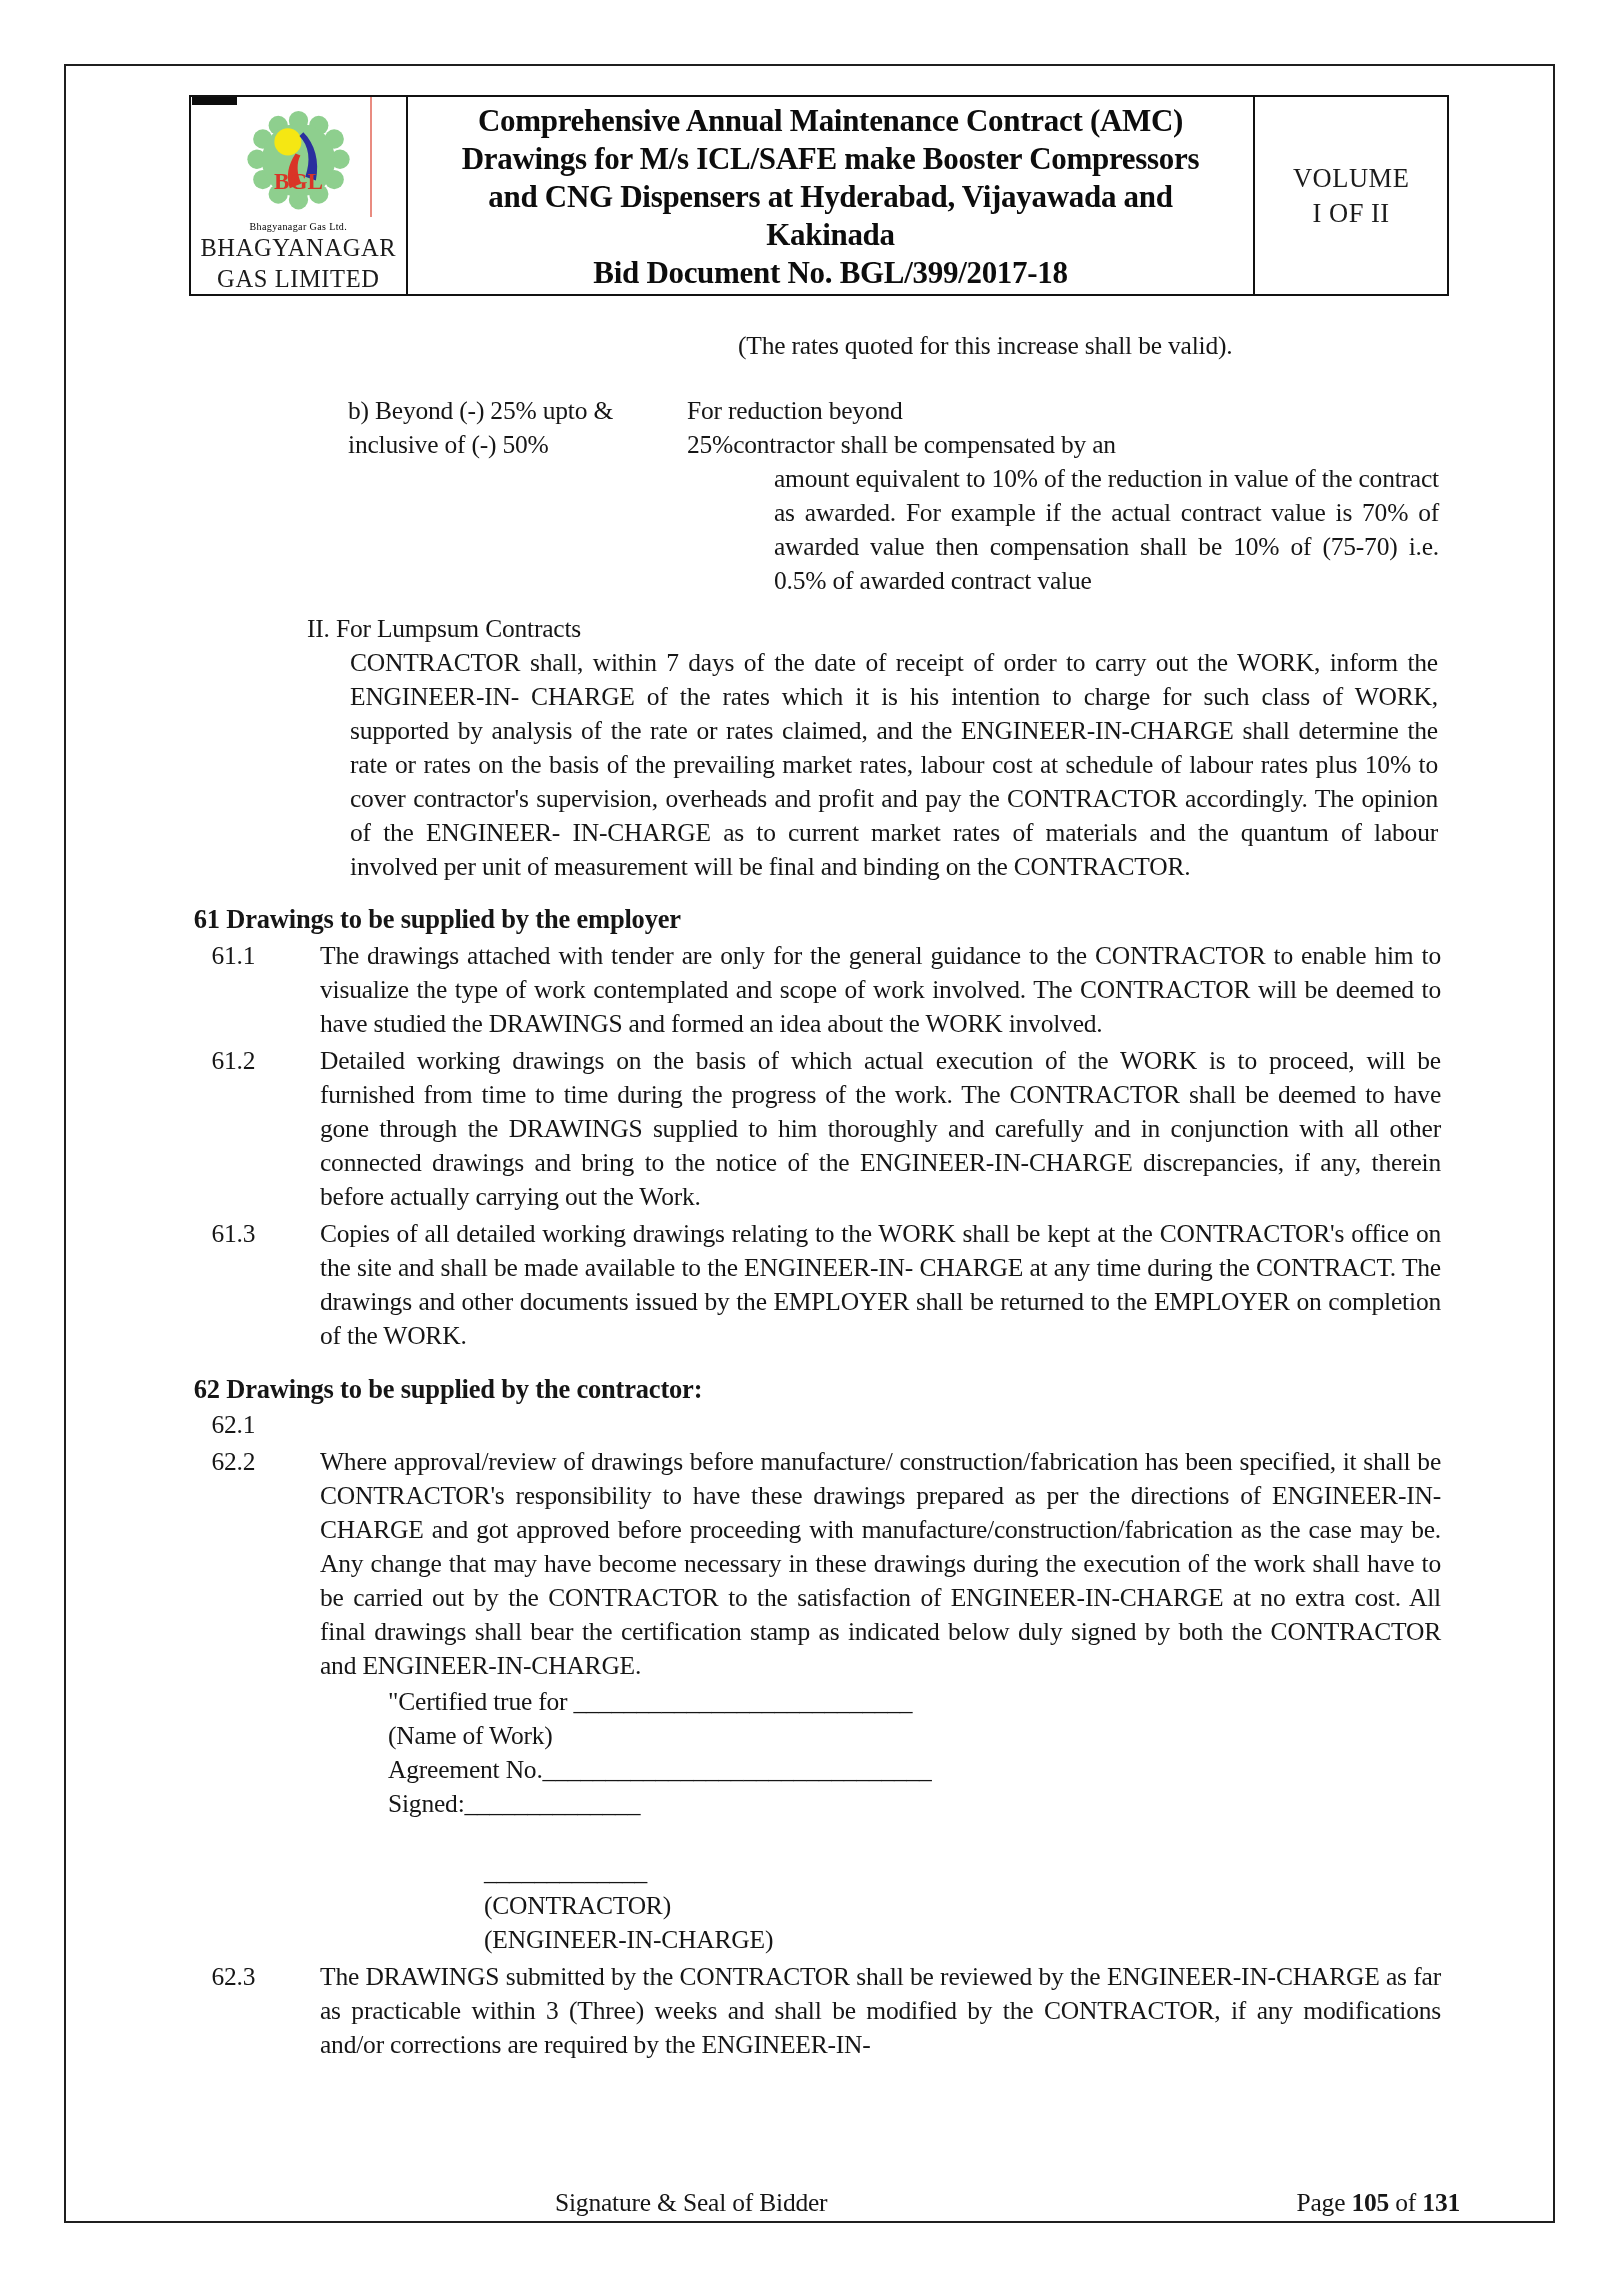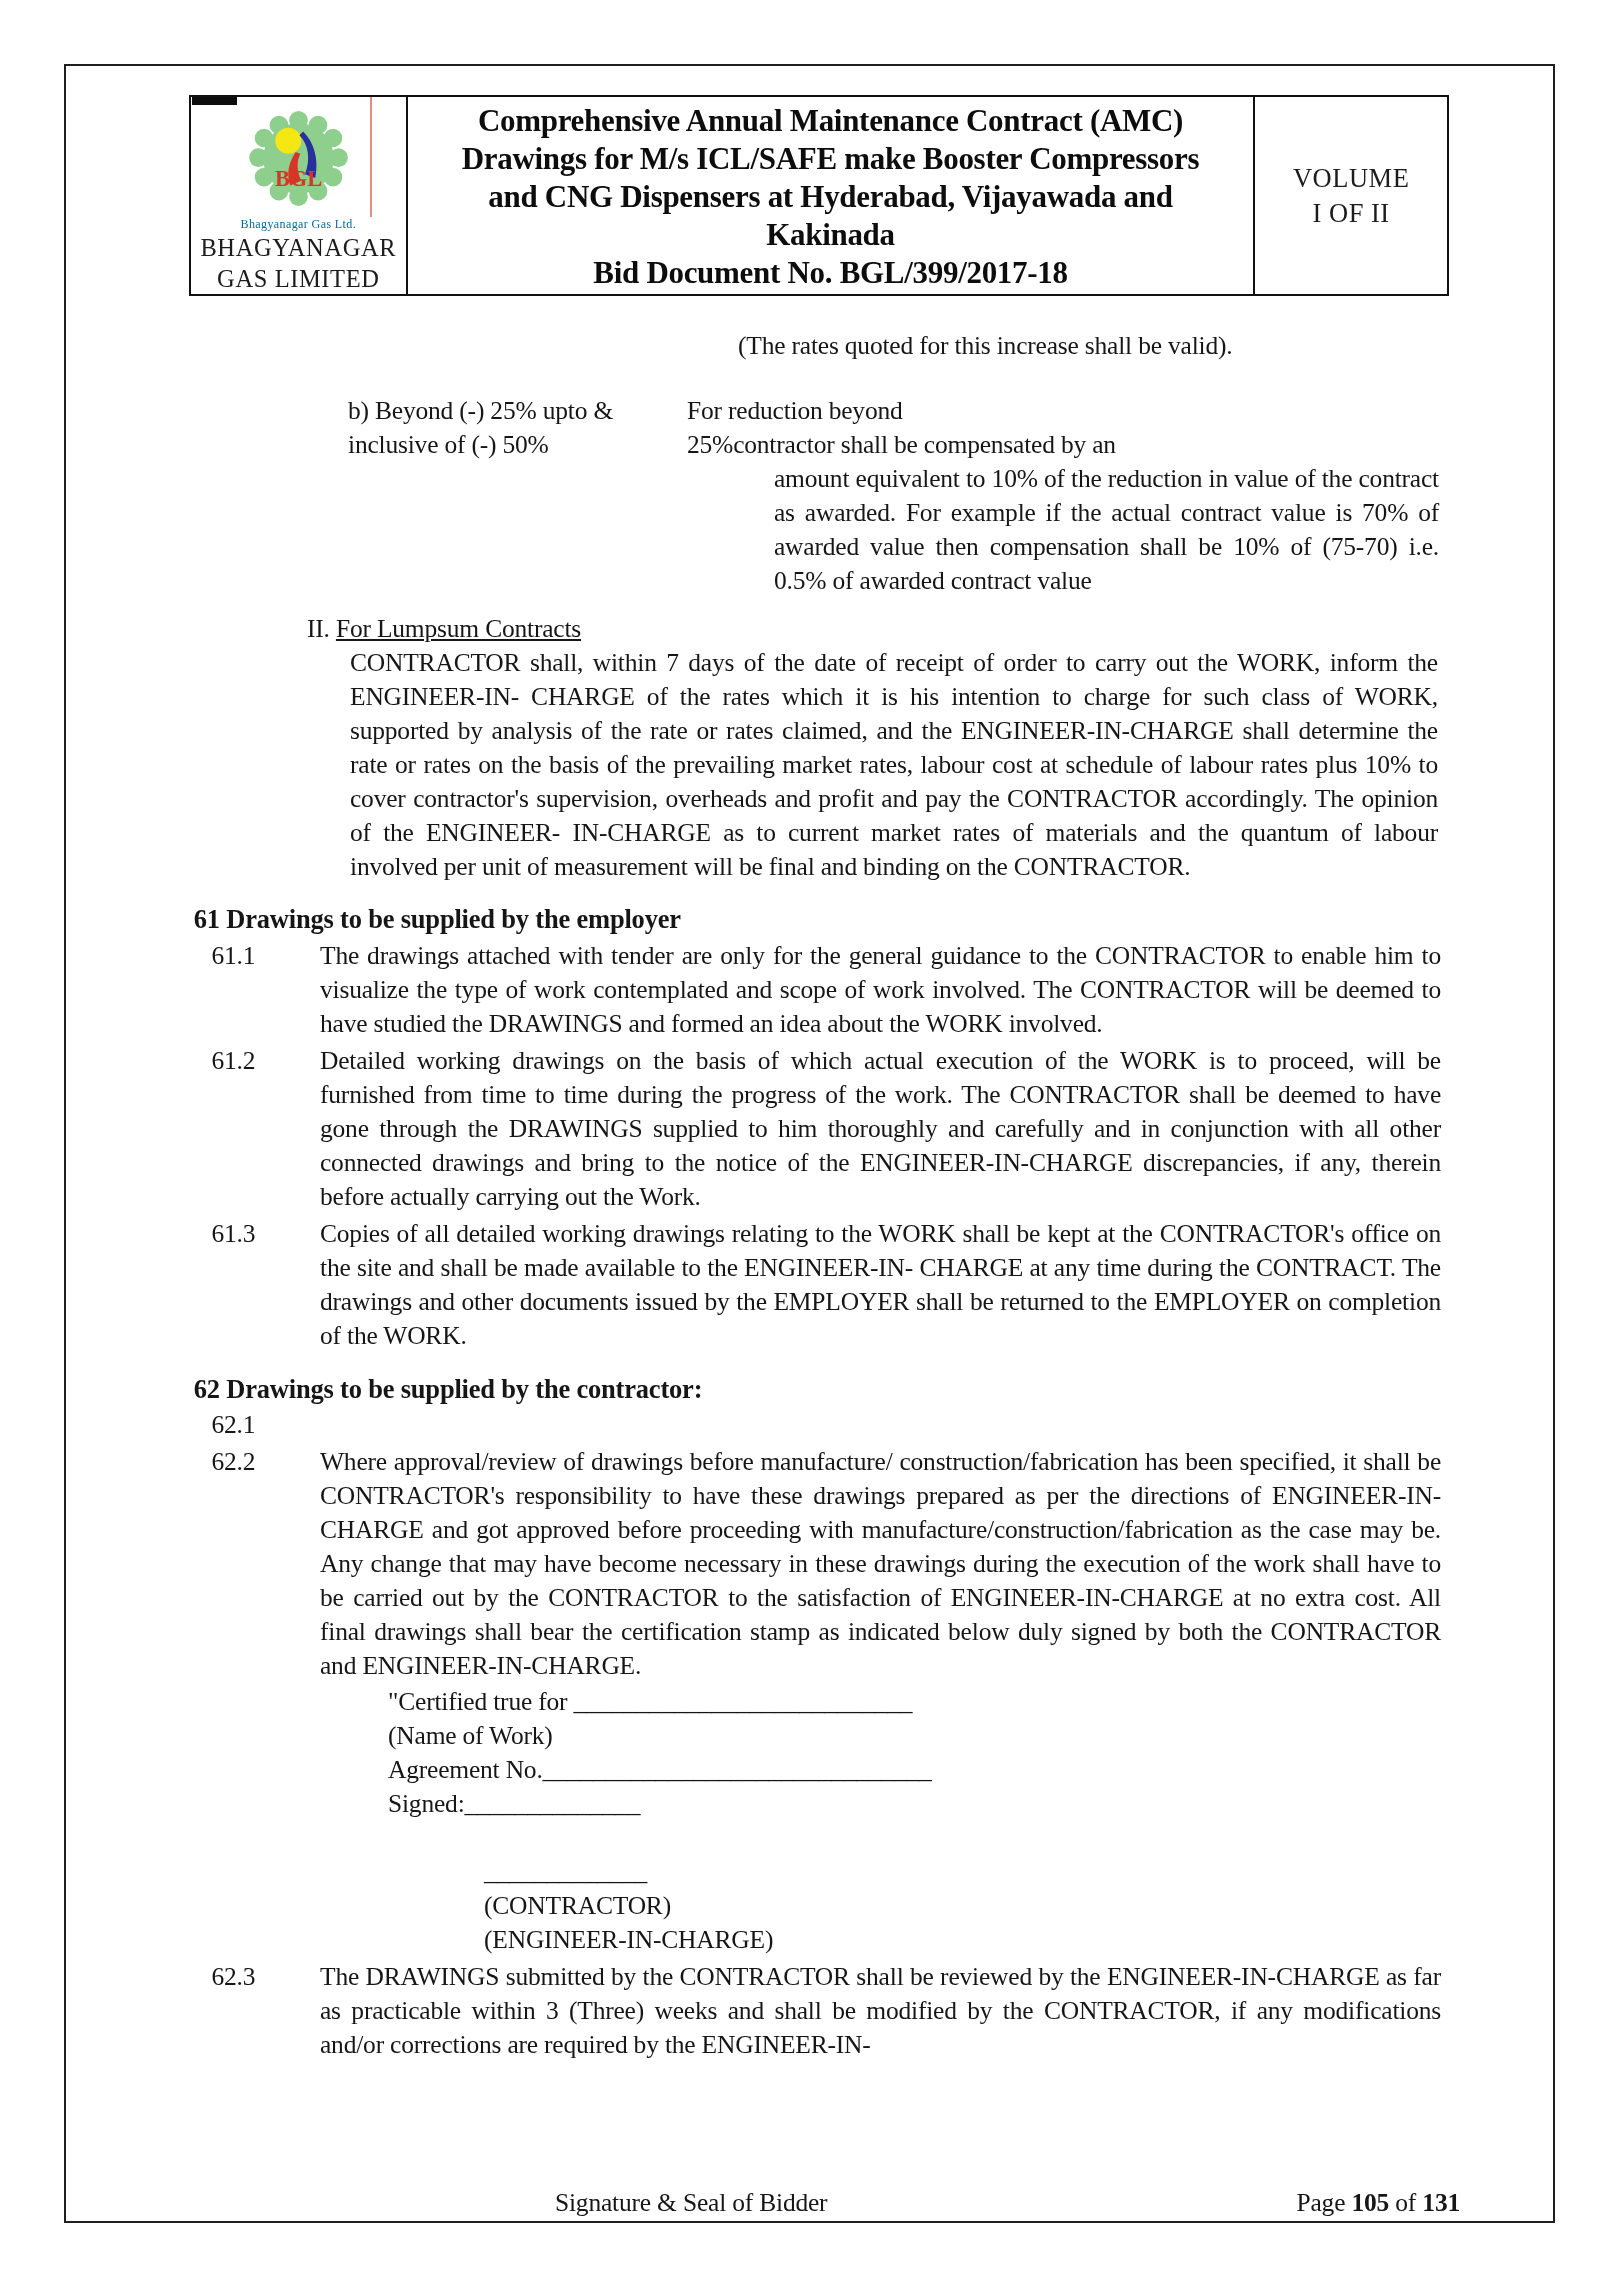--- a/index.html
+++ b/index.html
@@ -17,33 +17,33 @@
   .header-table{
     position:absolute;left:189px;top:95px;width:1260px;height:201px;
     display:flex;border:2.9px solid #111;box-sizing:border-box;background:#fff;
   }
   .cell{box-sizing:border-box;position:relative;}
   .cell-logo{width:217px;border-right:2.9px solid #111;display:flex;flex-direction:column;align-items:center;padding-top:14px;}
   .cell-title{width:849px;border-right:2.9px solid #111;text-align:center;padding-top:4.9px;}
   .cell-volume{width:192px;display:flex;flex-direction:column;justify-content:center;align-items:center;}
   .title-line{font-weight:bold;font-size:31px;line-height:38px;letter-spacing:-0.3px;color:#0d0d0d;}
   .volume-line{font-size:26.5px;line-height:35px;color:#1c1c1c;letter-spacing:0.5px;}
-  .brand-caption{font-size:12px;color:#0369a1;letter-spacing:0.4px;margin-top:-3.9px;text-align:right;}
+  .brand-caption{font-size:10px;color:#000000;letter-spacing:0.4px;margin-top:-3.9px;text-align:right;}
   .company-line{font-size:24.5px;line-height:30px;color:#1c1c1c;letter-spacing:0.6px;margin-top:1px;}
   .scan-tick{position:absolute;left:1px;top:0px;width:45px;height:7.8px;background:#0d0d0d;}
   .scan-redline{position:absolute;left:179px;top:0px;width:2px;height:120px;background:#e98b80;}
   
   .content{position:absolute;left:186px;top:329px;width:1255px;font-size:25.5px;line-height:34px;letter-spacing:-0.2px;}
   .rates-note{margin-left:552px;}
   .clause-b{display:flex;margin-top:31px;}
   .cb-left{margin-left:162px;width:339px;flex:none;}
   .cb-right{width:627px;flex:none;}
   .cb-block{margin-left:588px;width:665px;text-align:justify;}
   .lumpsum-heading{margin-top:13.7px;margin-left:121px;}
-  .lumpsum-heading .u{text-decoration:underline;text-align:center;}
+  .lumpsum-heading .u{text-align:center;}
   .lumpsum-body{margin-left:164px;width:1088px;text-align:justify;}
   .sec-heading{margin-top:18.6px;margin-left:7.8px;font-weight:bold;font-size:26.5px;letter-spacing:-0.2px;}
   .item{display:flex;margin-top:2.9px;justify-content:space-between;}
   .item .num{margin-left:25.5px;width:100px;flex:none;}
   .item .txt{width:1121px;text-align:justify;}
   .cert{margin-left:202px;margin-top:2px;}
   .cert .line{white-space:pre;}
   .cert .indent2{margin-left:96px;}
   .cert .gap{margin-top:34px;}
   

